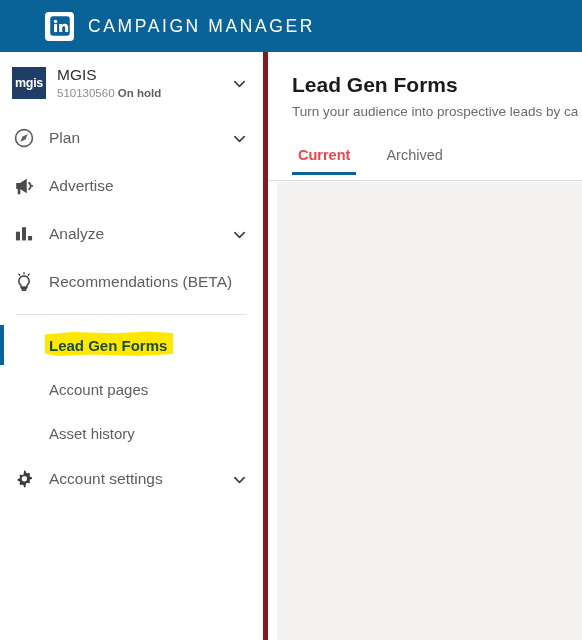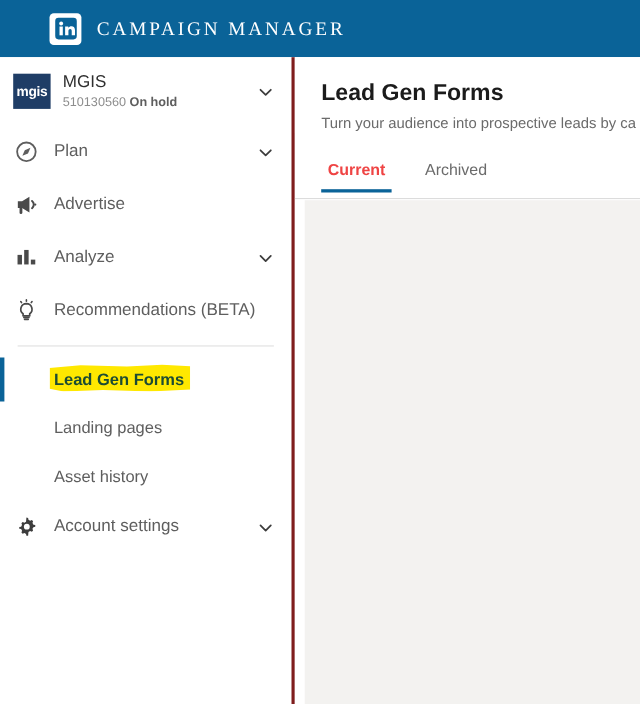--- a/index.html
+++ b/index.html
@@ -44,31 +44,30 @@
   }
   .li-logo svg { display: block; }
 
   .brand-title {
     margin-left: 14px;
     color: #ffffff;
     font-size: 17.5px;
     letter-spacing: 2.6px;
     font-weight: 400;
     white-space: nowrap;
-    font-family: Liberation Serif, serif;
   }
 
   
   .sidebar {
     position: absolute;
     top: 52px; left: 0;
     width: 268px;
     height: 588px;
     background: #ffffff;
-    border-right: 3px solid #7f1d1d;
+    border-right: 5px solid #7f1d1d;
     overflow: hidden;
   }
 
   
   .account-row {
     position: relative;
     display: flex;
     align-items: center;
     height: 62px;
     padding-left: 12px;
@@ -363,21 +362,21 @@
 
     <div class="divider"></div>
 
 
     <div class="sub-item active-rail highlighted">
       <span class="hl-marker"></span>
       <span class="sub-label">Lead Gen Forms</span>
     </div>
 
     <div class="sub-item">
-      <span class="sub-label">Landing pages</span>
+      <span class="sub-label">Account pages</span>
     </div>
 
     <div class="sub-item">
       <span class="sub-label">Asset history</span>
     </div>
 
     <div class="nav-item">
       <span class="nav-icon">
         <svg width="22" height="22" viewBox="0 0 24 24" aria-hidden="true">
           <path d="M12 2.6 l1.7 0.5 l0.35 1.85 a7.6 7.6 0 0 1 1.6 0.93 l1.78 -0.63 l1.2 1.2 l-0.63 1.78 a7.6 7.6 0 0 1 0.93 1.6 l1.85 0.35 v1.7 l-1.85 0.35 a7.6 7.6 0 0 1 -0.93 1.6 l0.63 1.78 l-1.2 1.2 l-1.78 -0.63 a7.6 7.6 0 0 1 -1.6 0.93 L13.7 20.9 h-1.7 l-0.35 -1.85 a7.6 7.6 0 0 1 -1.6 -0.93 l-1.78 0.63 l-1.2 -1.2 l0.63 -1.78 a7.6 7.6 0 0 1 -0.93 -1.6 L4.92 13.8 v-1.7 l1.85 -0.35 a7.6 7.6 0 0 1 0.93 -1.6 L7.07 8.37 l1.2 -1.2 l1.78 0.63 a7.6 7.6 0 0 1 1.6 -0.93 L12 2.6 Z" fill="#3d3d3d"></path>

